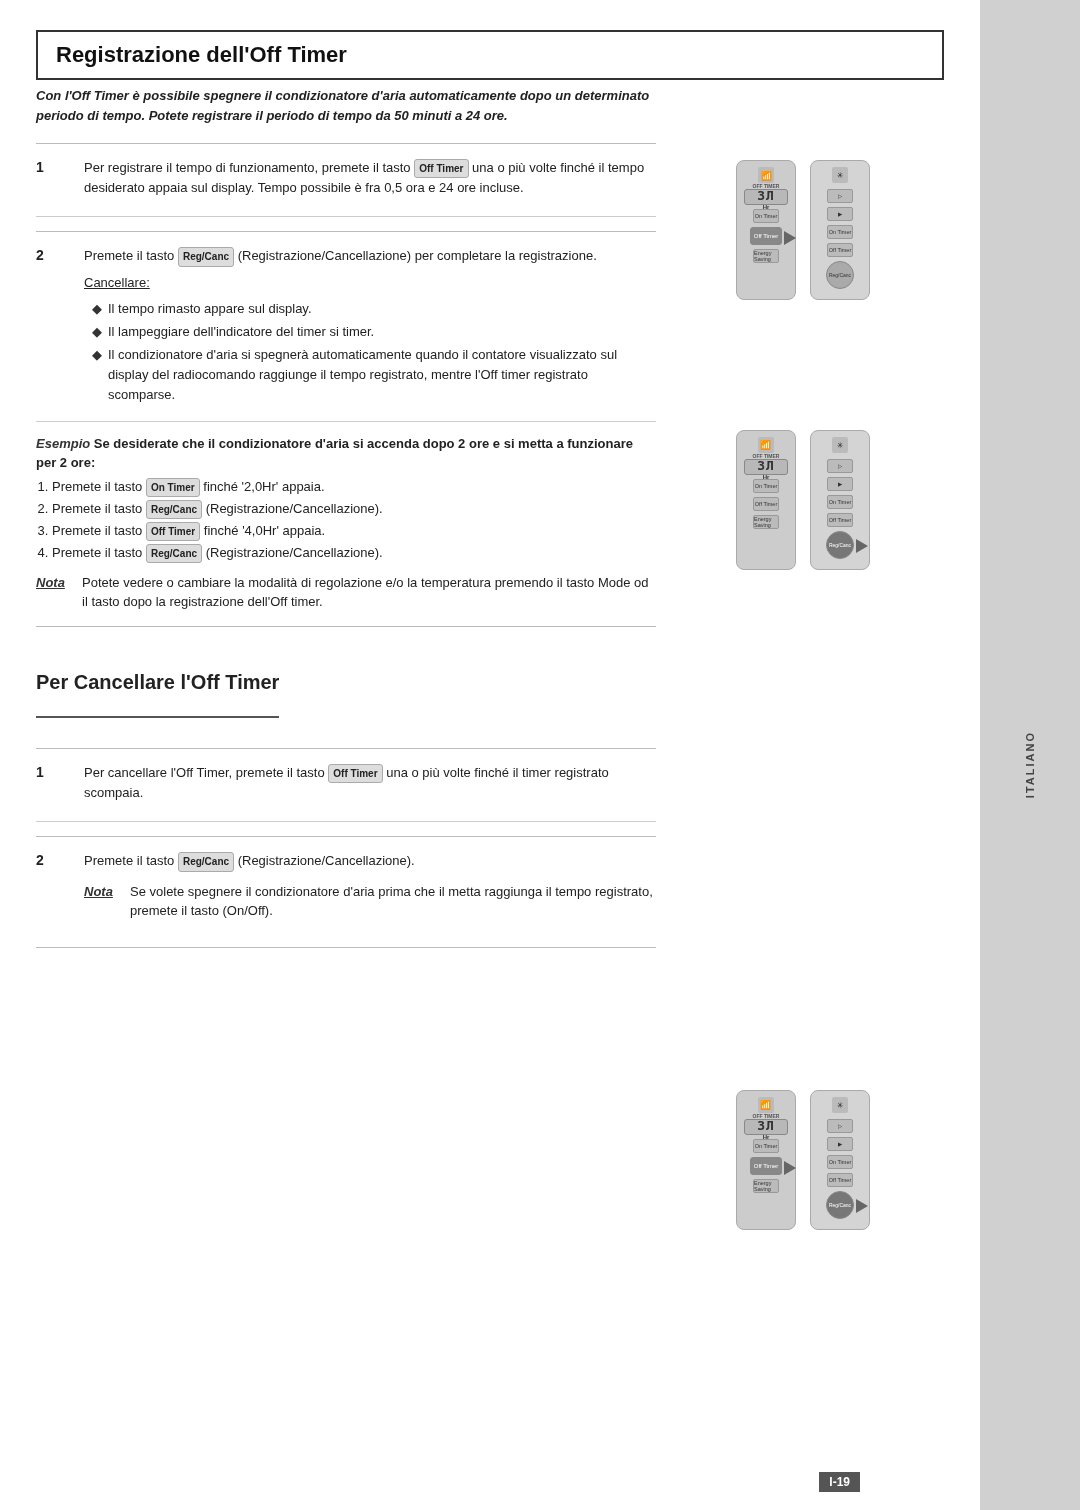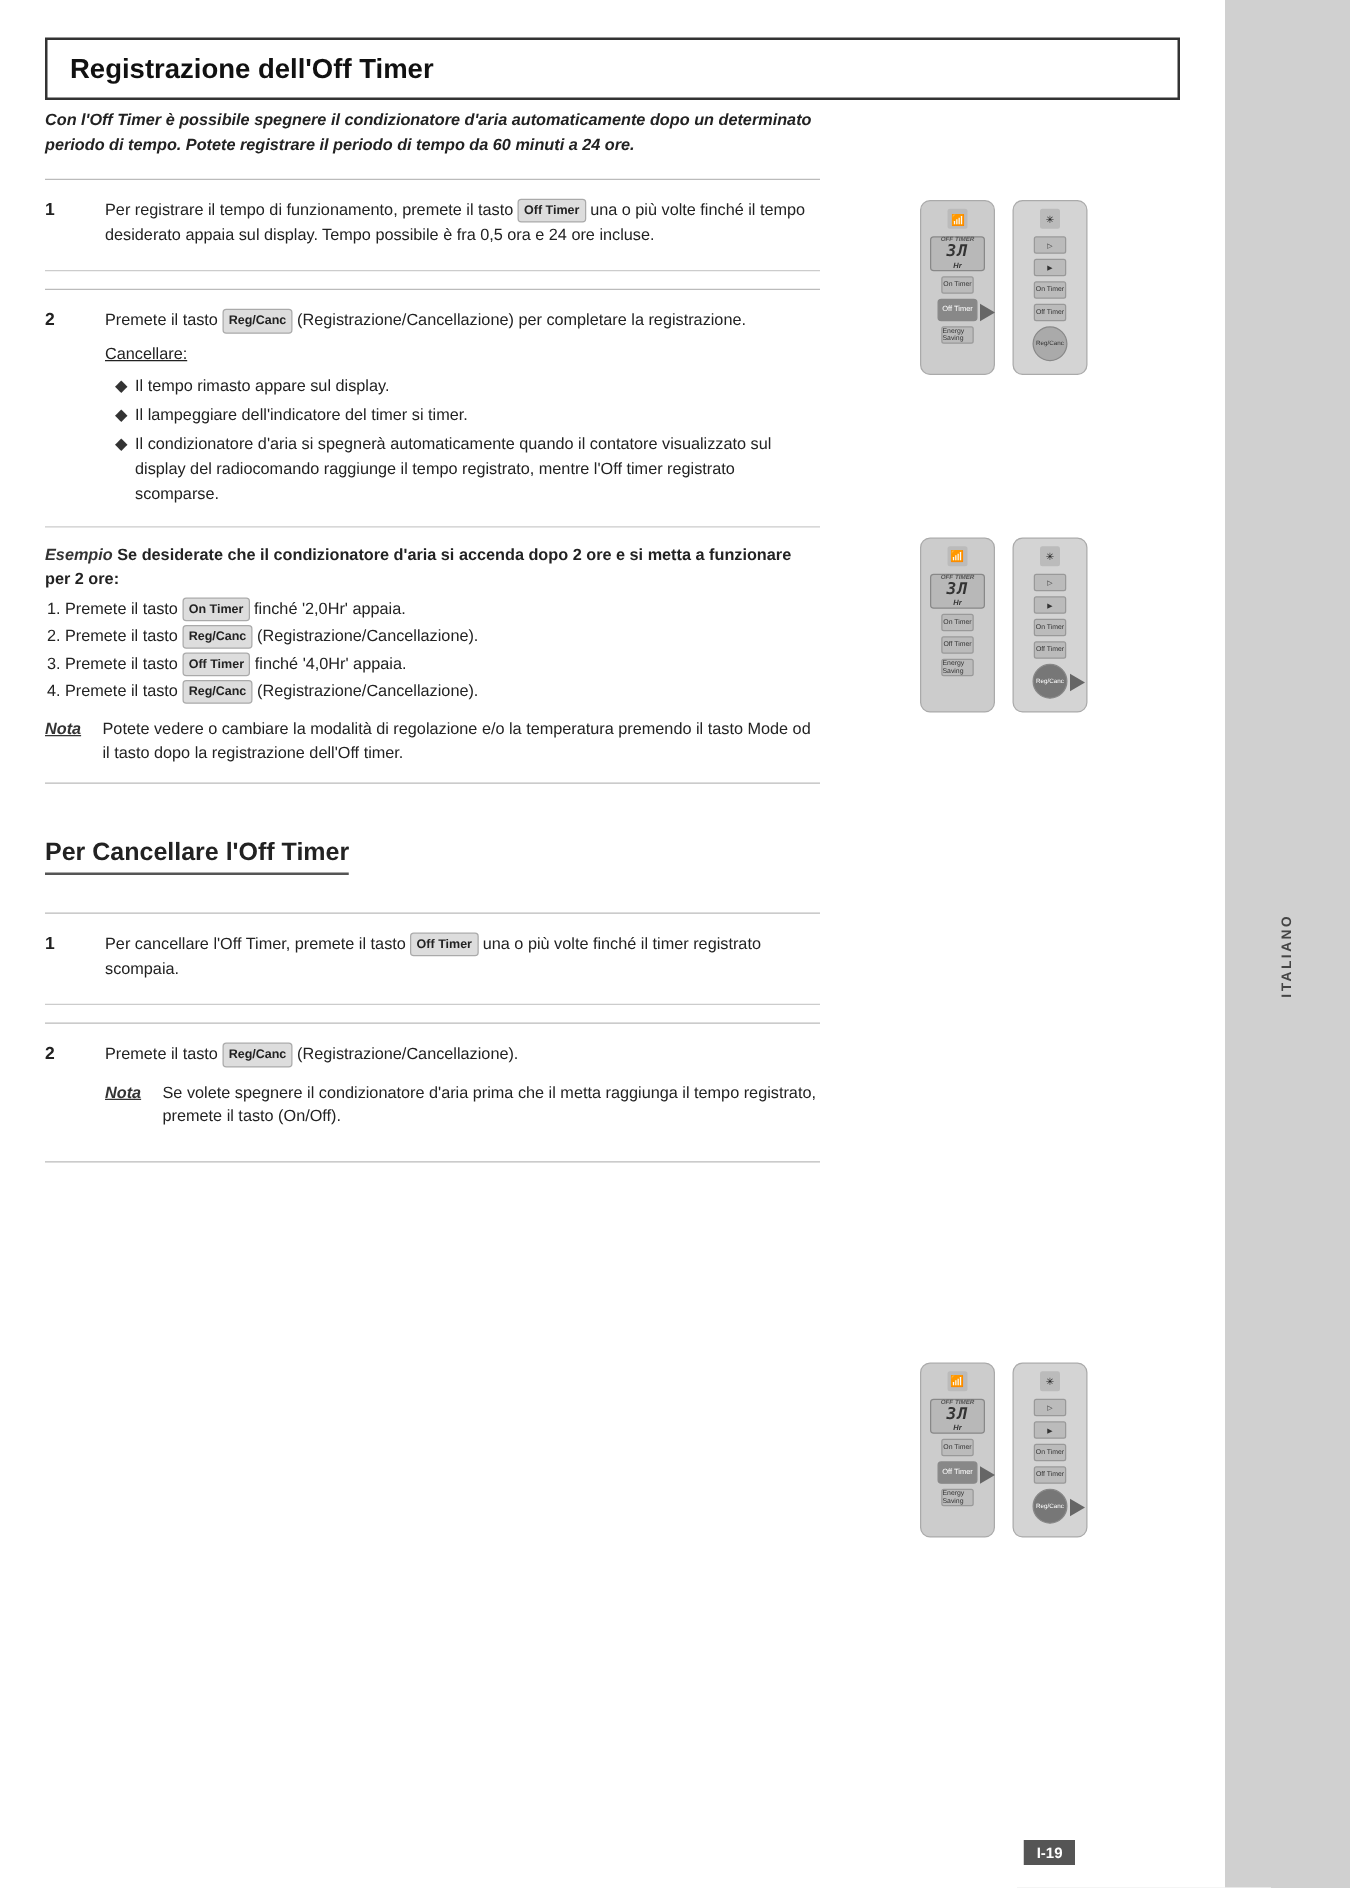--- a/index.html
+++ b/index.html
@@ -158,32 +158,31 @@
       display: flex;
       flex-direction: column;
       align-items: center;
       gap: 4px;
       border: 1px solid #aaa;
       position: relative;
       min-height: 140px;
     }
     .remote-display {
       width: 44px;
-      height: 28px;
+      height: 16px;
       background: #b8b8b8;
       border: 1px solid #888;
       border-radius: 3px;
       display: flex;
       align-items: center;
       justify-content: center;
       font-size: 7px;
       font-weight: bold;
       color: #333;
       position: relative;
-      font-style: italic;
     }
     .remote-display-inner {
       text-align: center;
       font-size: 8px;
       color: #333;
       font-weight: bold;
       line-height: 1.1;
     }
     .digit-display {
       font-size: 13px;
@@ -256,21 +255,21 @@
       align-items: center;
       justify-content: center;
       font-size: 8px;
     }
 
     
     .section2-title {
       font-size: 20px;
       font-weight: bold;
       margin: 30px 0 16px 0;
-      padding-bottom: 4px;
+      padding-bottom: 22px;
       border-bottom: 2px solid #555;
       display: inline-block;
     }
 
     
     .page-num {
       position: absolute;
       bottom: 18px;
       right: 120px;
       background: #555;
@@ -308,21 +307,21 @@
   <div class="main-content">
 
     
     <div class="section-title-box">
       <h1>Registrazione dell'Off Timer</h1>
     </div>
 
     <div class="content-wrapper">
 
       
-      <p class="intro-bold">Con l'Off Timer è possibile spegnere il condizionatore d'aria automaticamente dopo un determinato periodo di tempo. Potete registrare il periodo di tempo da 60 minuti a 24 ore.</p>
+      <p class="intro-bold">Con l'Off Timer è possibile spegnere il condizionatore d'aria automaticamente dopo un determinato periodo di tempo. Potete registrare il periodo di tempo da 50 minuti a 24 ore.</p>
 
       <hr class="divider">
 
       
       <div class="numbered-section">
         <span class="step-num">1</span>
         <div class="step-content">
           <p>
             Per registrare il tempo di funzionamento, premete il tasto <span class="inline-btn">Off Timer</span> una o più volte finché il tempo desiderato appaia sul display. Tempo possibile è fra 0,5 ora e 24 ore incluse.
           </p>

